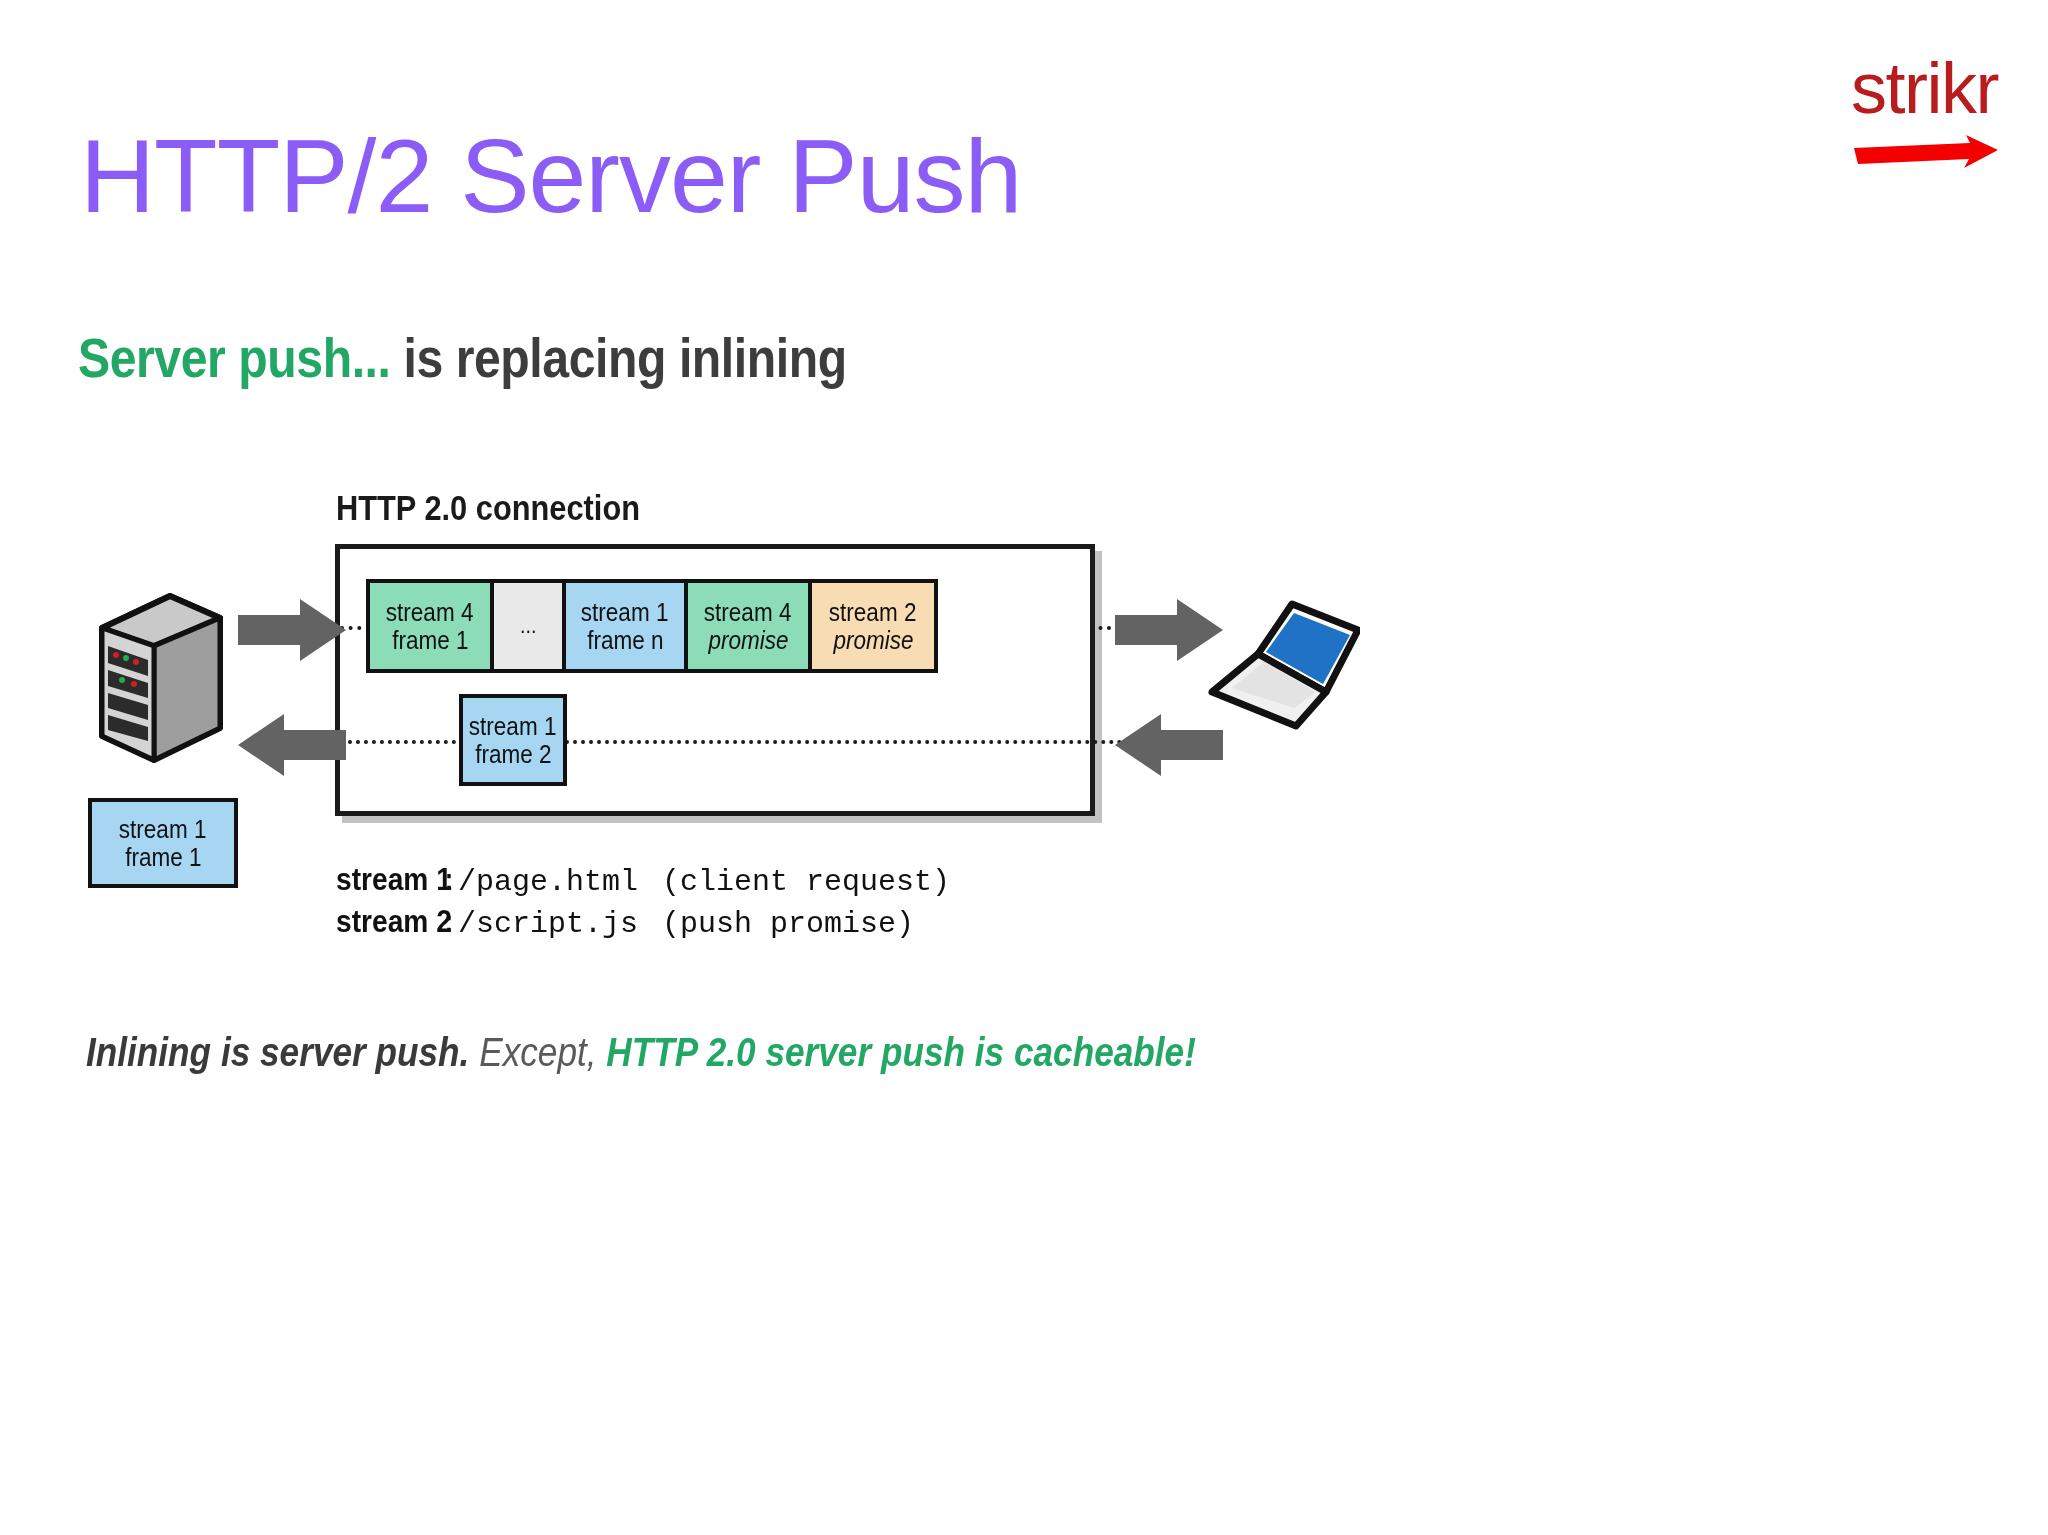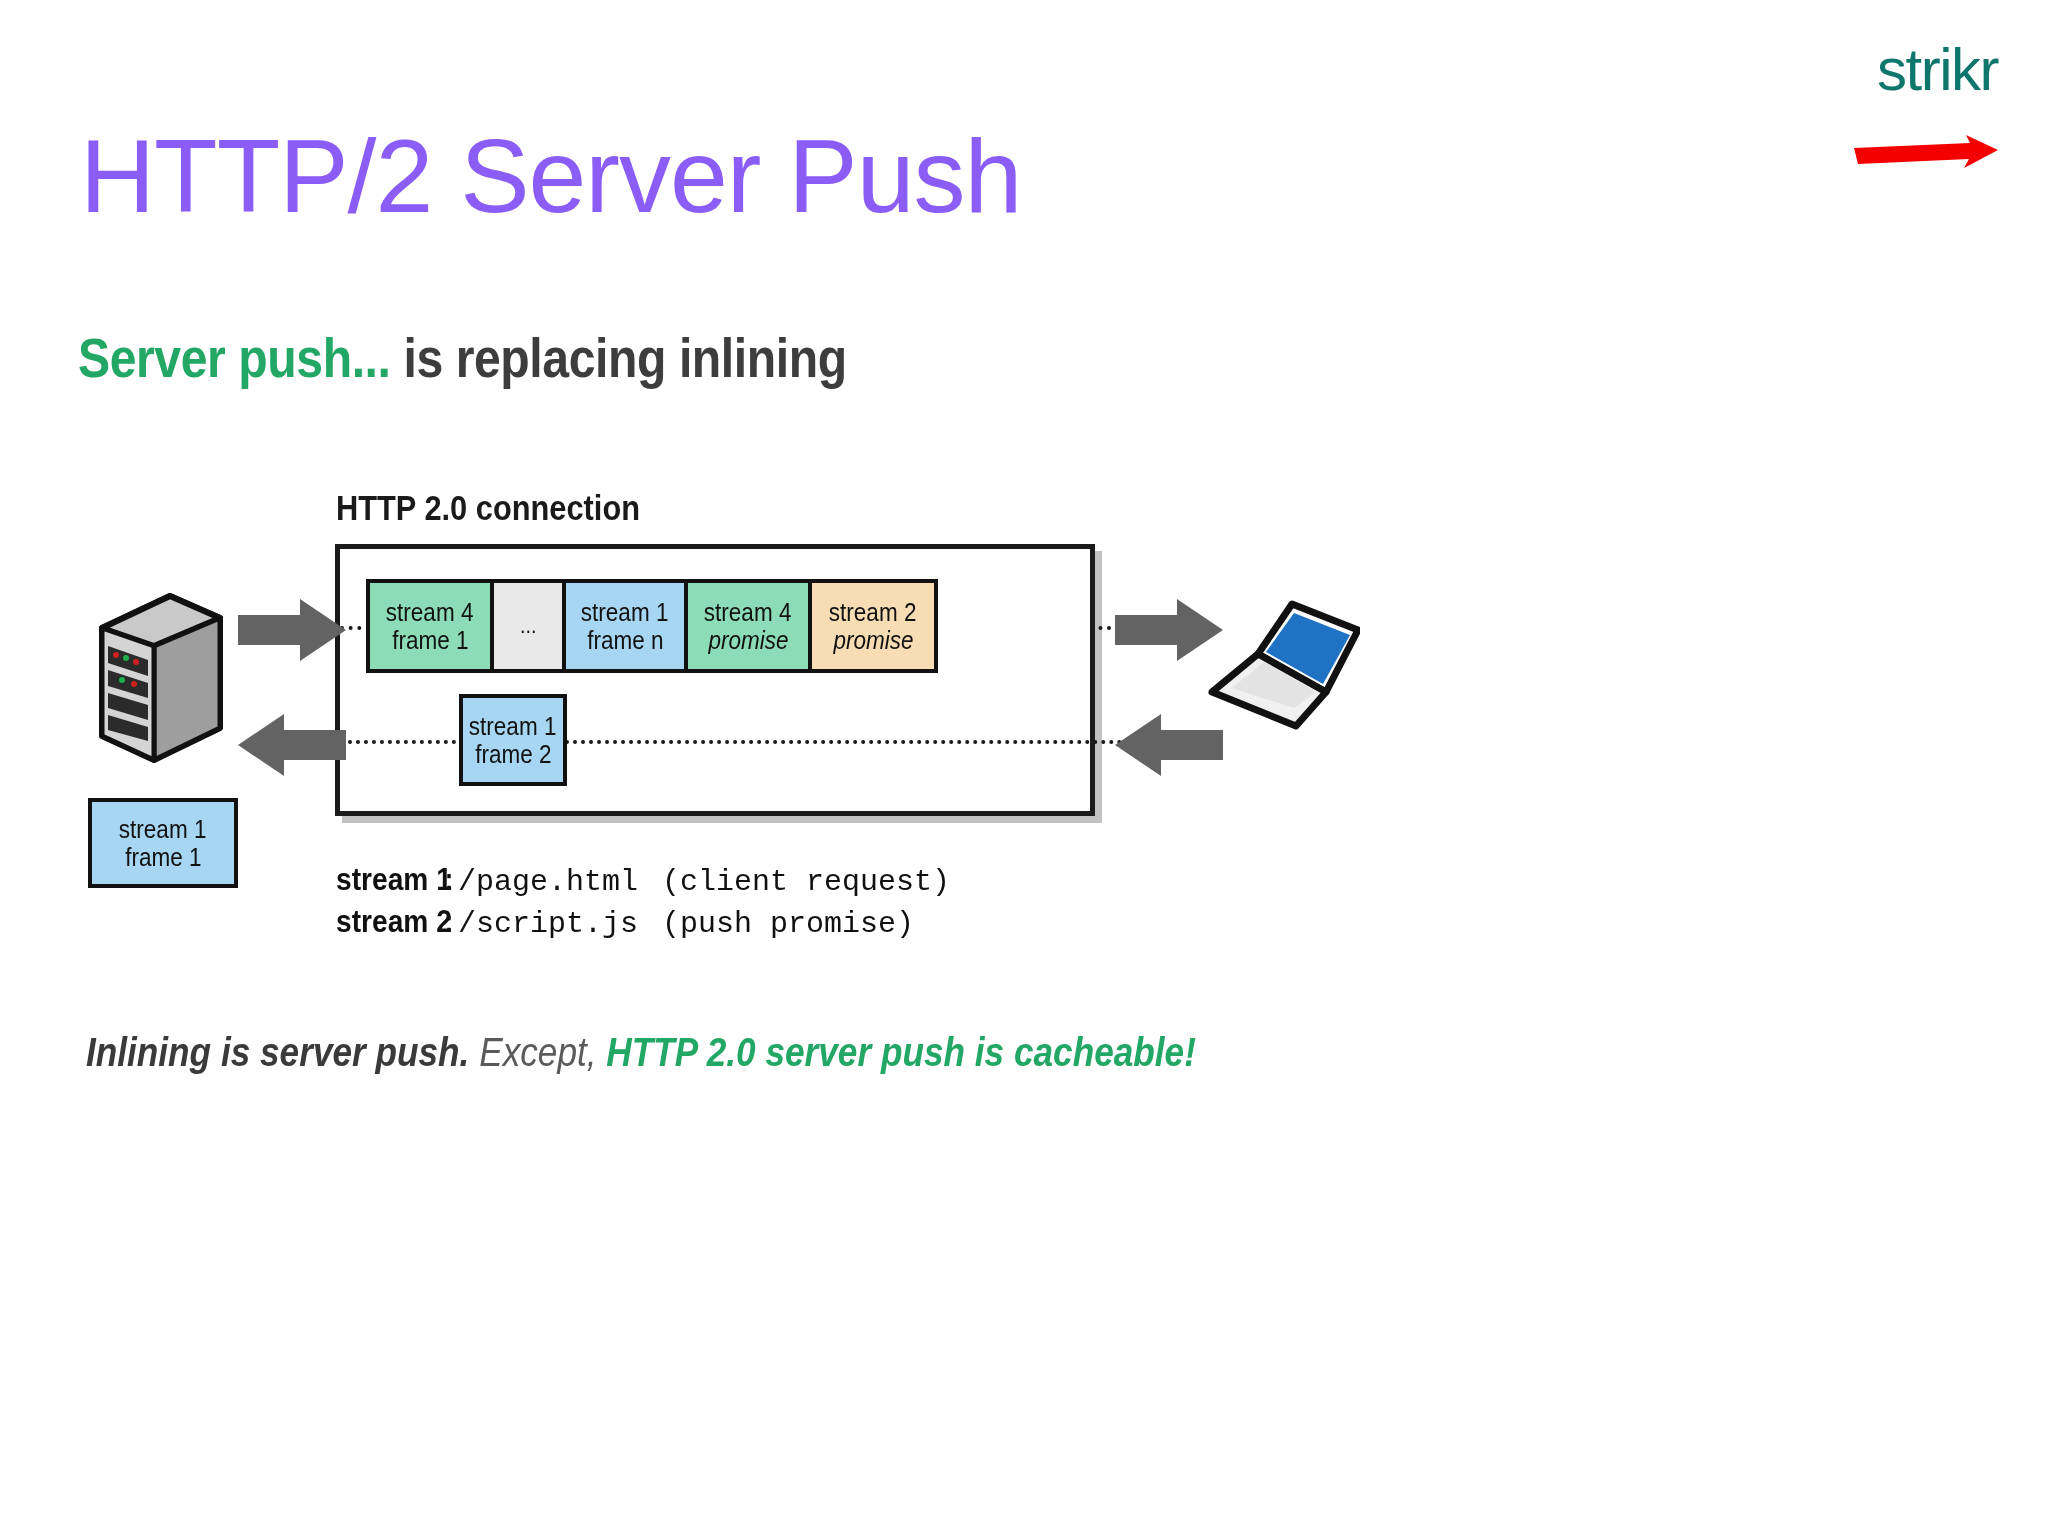--- a/index.html
+++ b/index.html
@@ -33,24 +33,24 @@
   #logo {
     position: absolute;
     right: 42px;
     top: 40px;
     width: 250px;
     height: 125px;
   }
   #logo .logo-word {
     position: absolute;
     right: 8px;
-    top: 0px;
-    font-size: 60px;
+    top: 12px;
+    font-size: 72px;
     font-weight: 400;
-    color: #0f766e;
+    color: #b91c1c;
     letter-spacing: -1.5px;
     line-height: 1;
   }
   #logo .logo-swoosh {
     position: absolute;
     right: 6px;
     top: 94px;
     width: 148px;
     height: 36px;
   }

